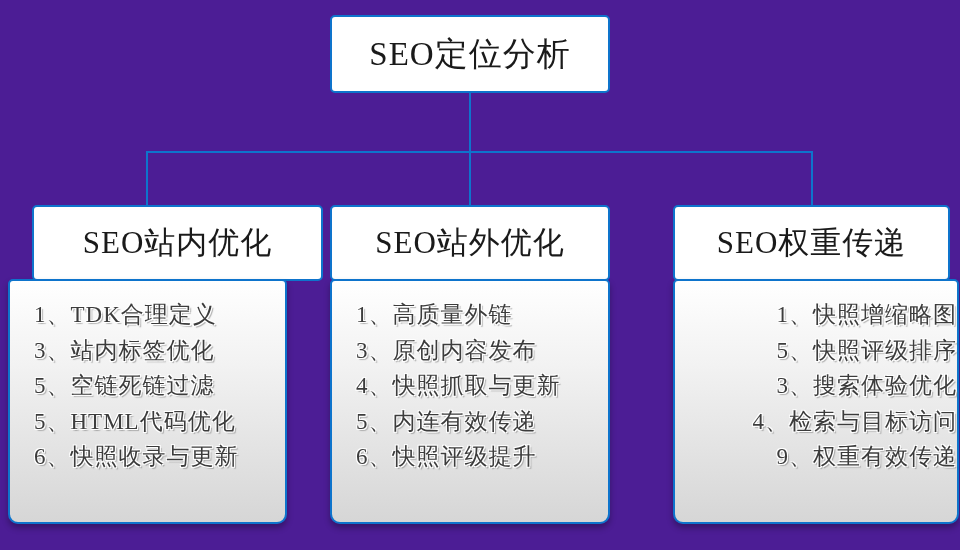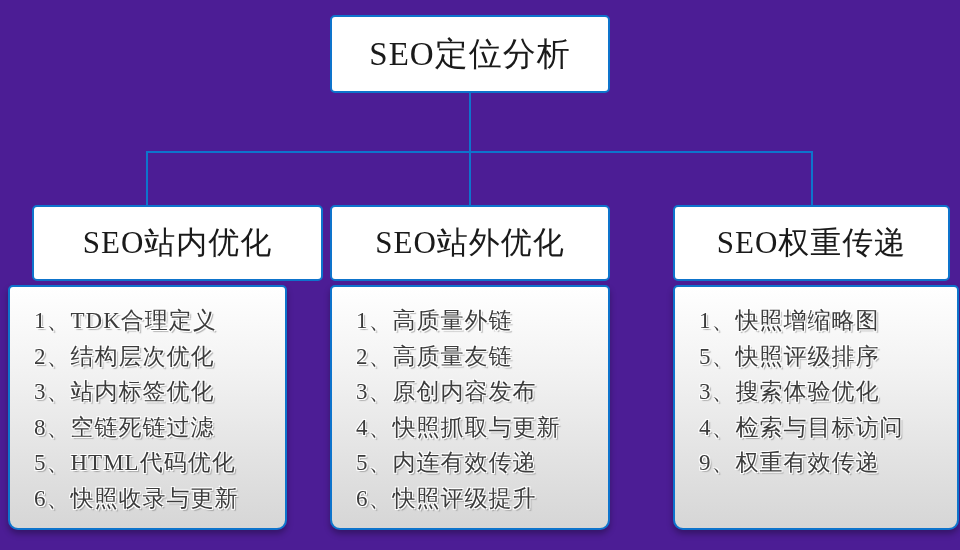--- a/index.html
+++ b/index.html
@@ -33,30 +33,30 @@
   }
   .branch-header{
     top:205px;height:76px;
     font-size:31px;font-weight:500;
   }
   .hdr-1{left:20px;width:291px;margin-left:12px;}
   .hdr-2{left:330px;width:280px;}
   .hdr-3{left:673px;width:277px;}
   .list-panel{
     position:absolute;
-    top:285px;height:245px;
+    top:279px;height:245px;
     border:2px solid var(--accent);
     border-radius:5px 5px 10px 10px;
     background:linear-gradient(to bottom,#ffffff 0%,#f2f2f2 35%,var(--panel-bottom) 100%);
     box-shadow:0 4px 6px rgba(0,0,0,0.30);
     padding:16px 0 0 24px;
   }
   .pnl-1{left:8px;width:279px;}
   .pnl-2{left:330px;width:280px;}
-  .pnl-3{left:673px;width:286px;}
+  .pnl-3{left:673px;width:286px;text-align:right;}
   .list-item{
     font-size:23px;
     line-height:35.5px;
     color:var(--text-list);
     letter-spacing:1px;
     white-space:nowrap;
     text-shadow:
       -1px -1px 0 #ffffff,
        1px -1px 0 #ffffff,
       -1px  1px 0 #ffffff,
@@ -90,30 +90,28 @@
   </div>
   <div class="node branch-header hdr-3">
     <span>SEO权重传递</span>
   </div>
   <div class="node branch-header hdr-2">
     <span>SEO站外优化</span>
   </div>
 
   <div class="list-panel pnl-1">
     <div class="list-item">1、TDK合理定义</div>
-    <div class="list-item">2、结构层次优化</div>
     <div class="list-item">3、站内标签优化</div>
-    <div class="list-item">8、空链死链过滤</div>
+    <div class="list-item">5、空链死链过滤</div>
     <div class="list-item">5、HTML代码优化</div>
     <div class="list-item">6、快照收录与更新</div>
   </div>
 
   <div class="list-panel pnl-2">
     <div class="list-item">1、高质量外链</div>
-    <div class="list-item">2、高质量友链</div>
     <div class="list-item">3、原创内容发布</div>
     <div class="list-item">4、快照抓取与更新</div>
     <div class="list-item">5、内连有效传递</div>
     <div class="list-item">6、快照评级提升</div>
   </div>
 
   <div class="list-panel pnl-3">
     <div class="list-item">1、快照增缩略图</div>
     <div class="list-item">5、快照评级排序</div>
     <div class="list-item">3、搜索体验优化</div>

